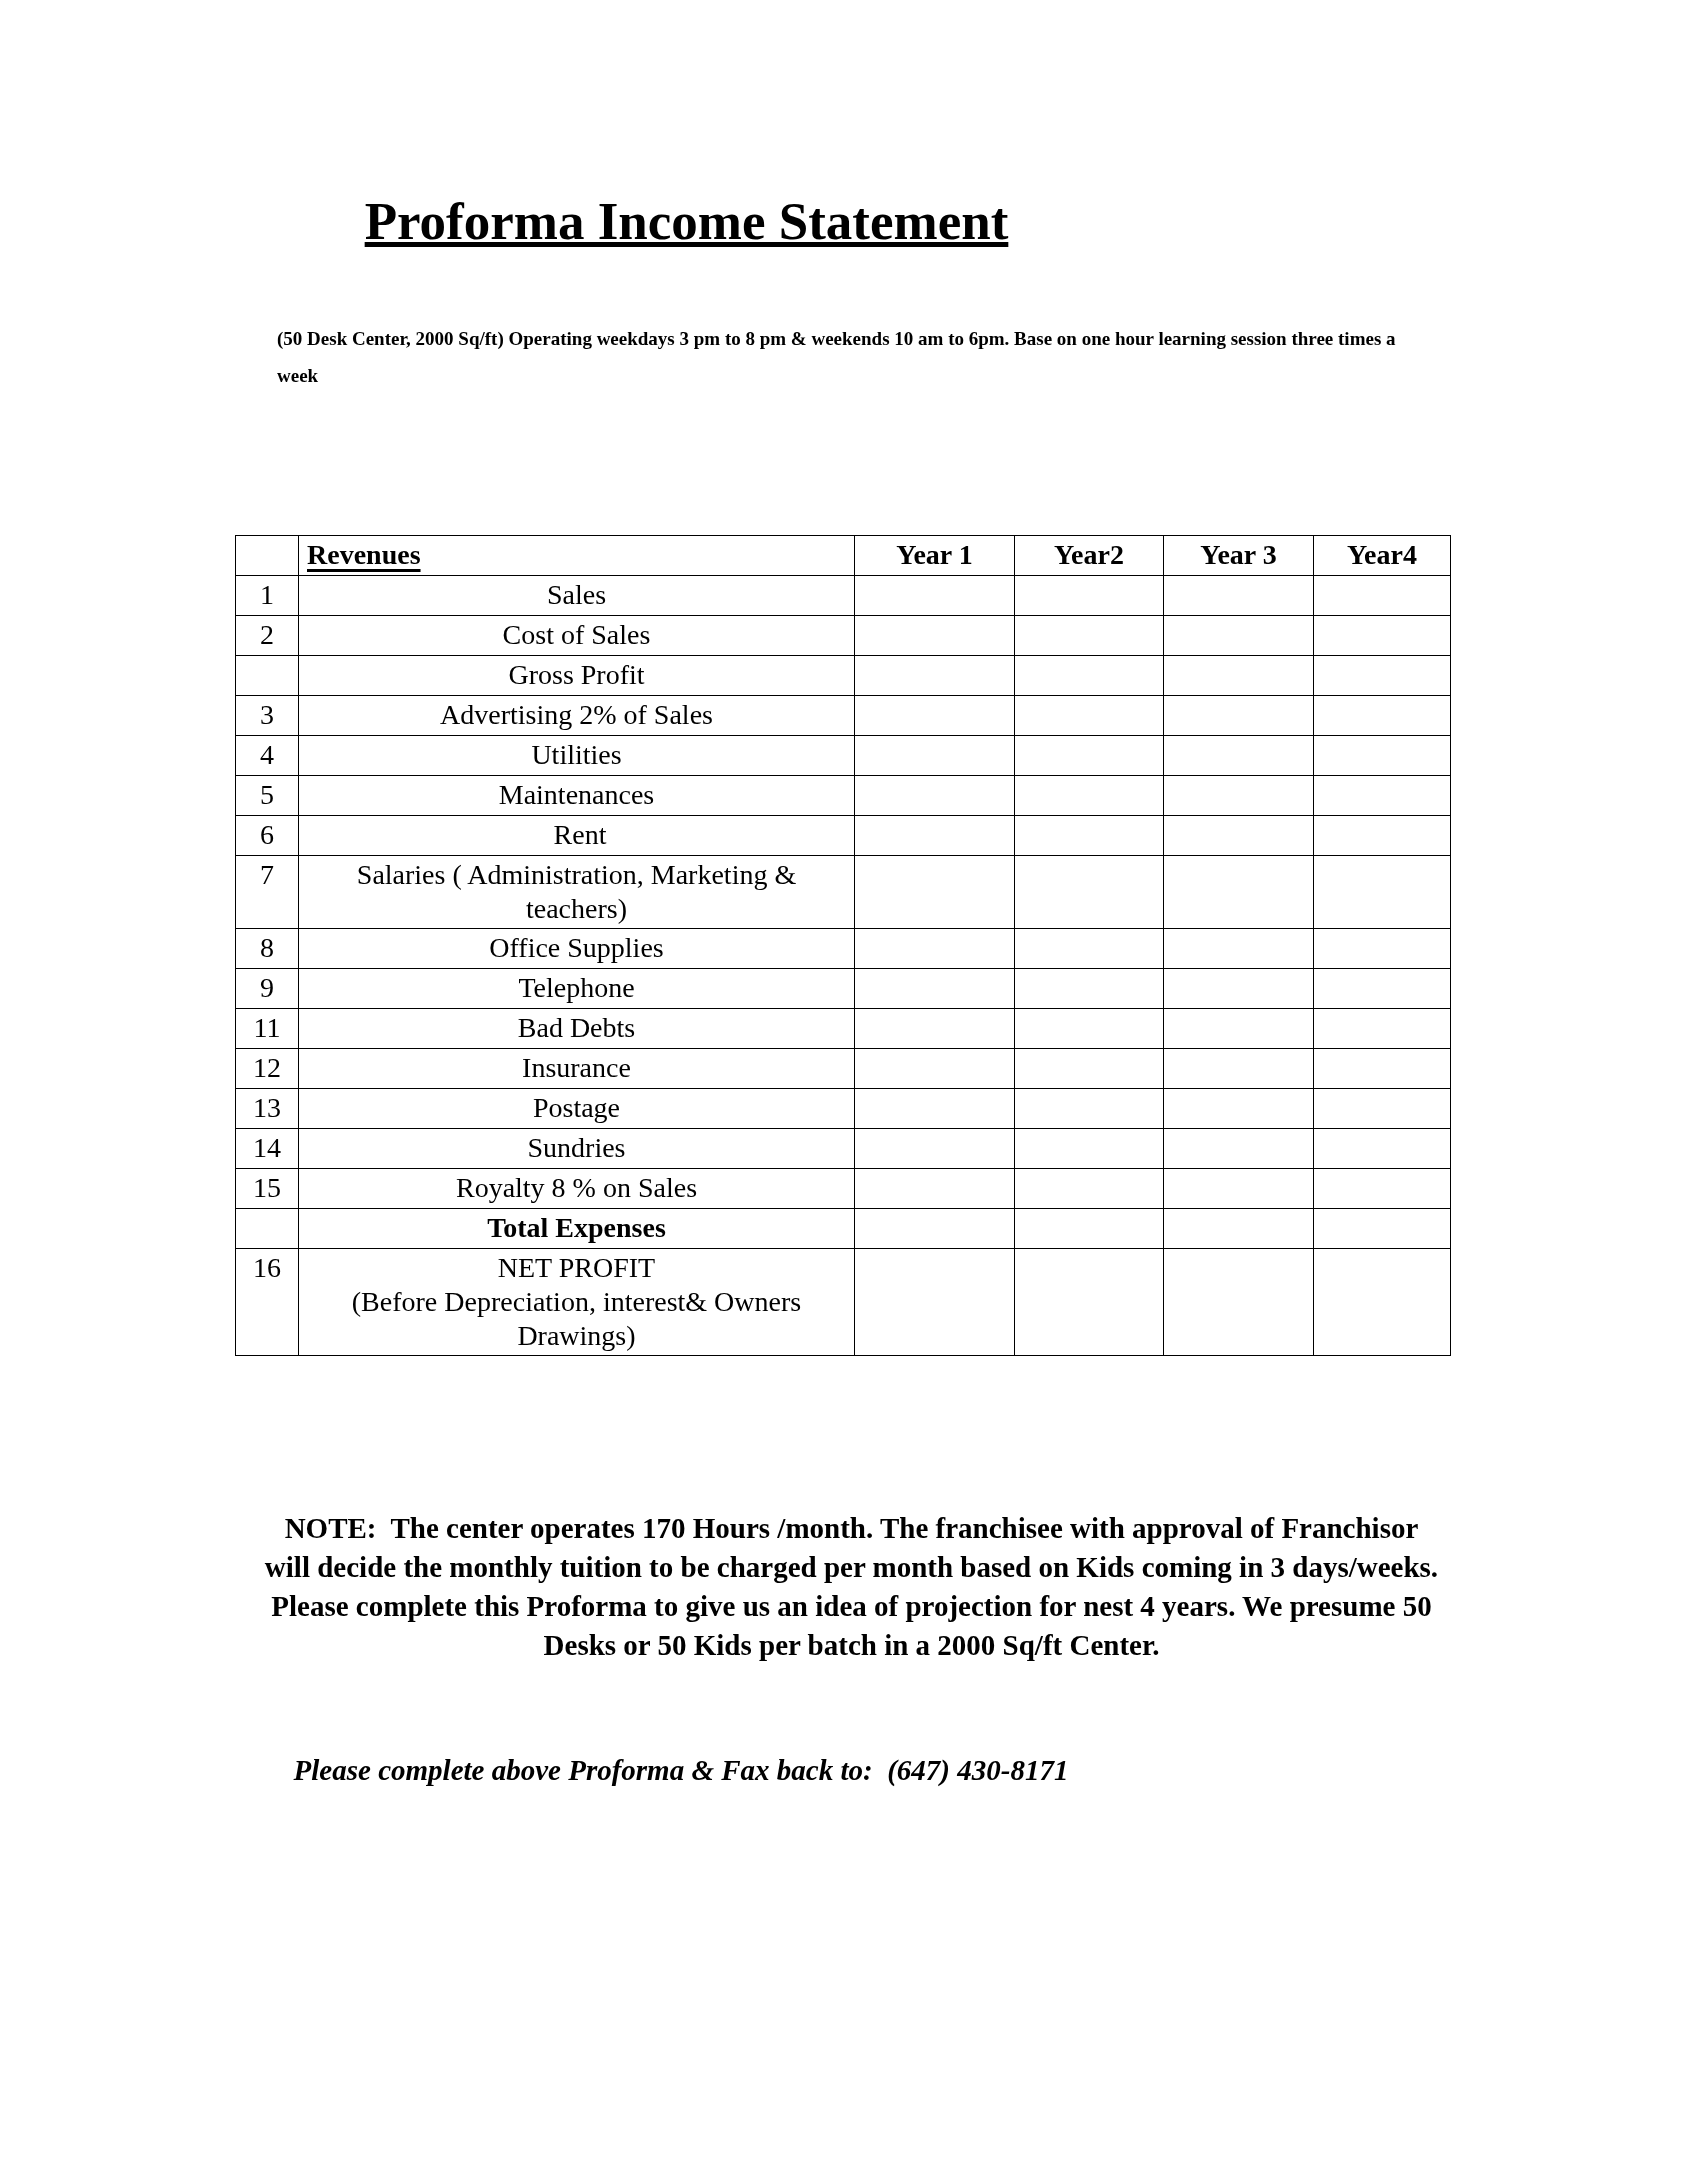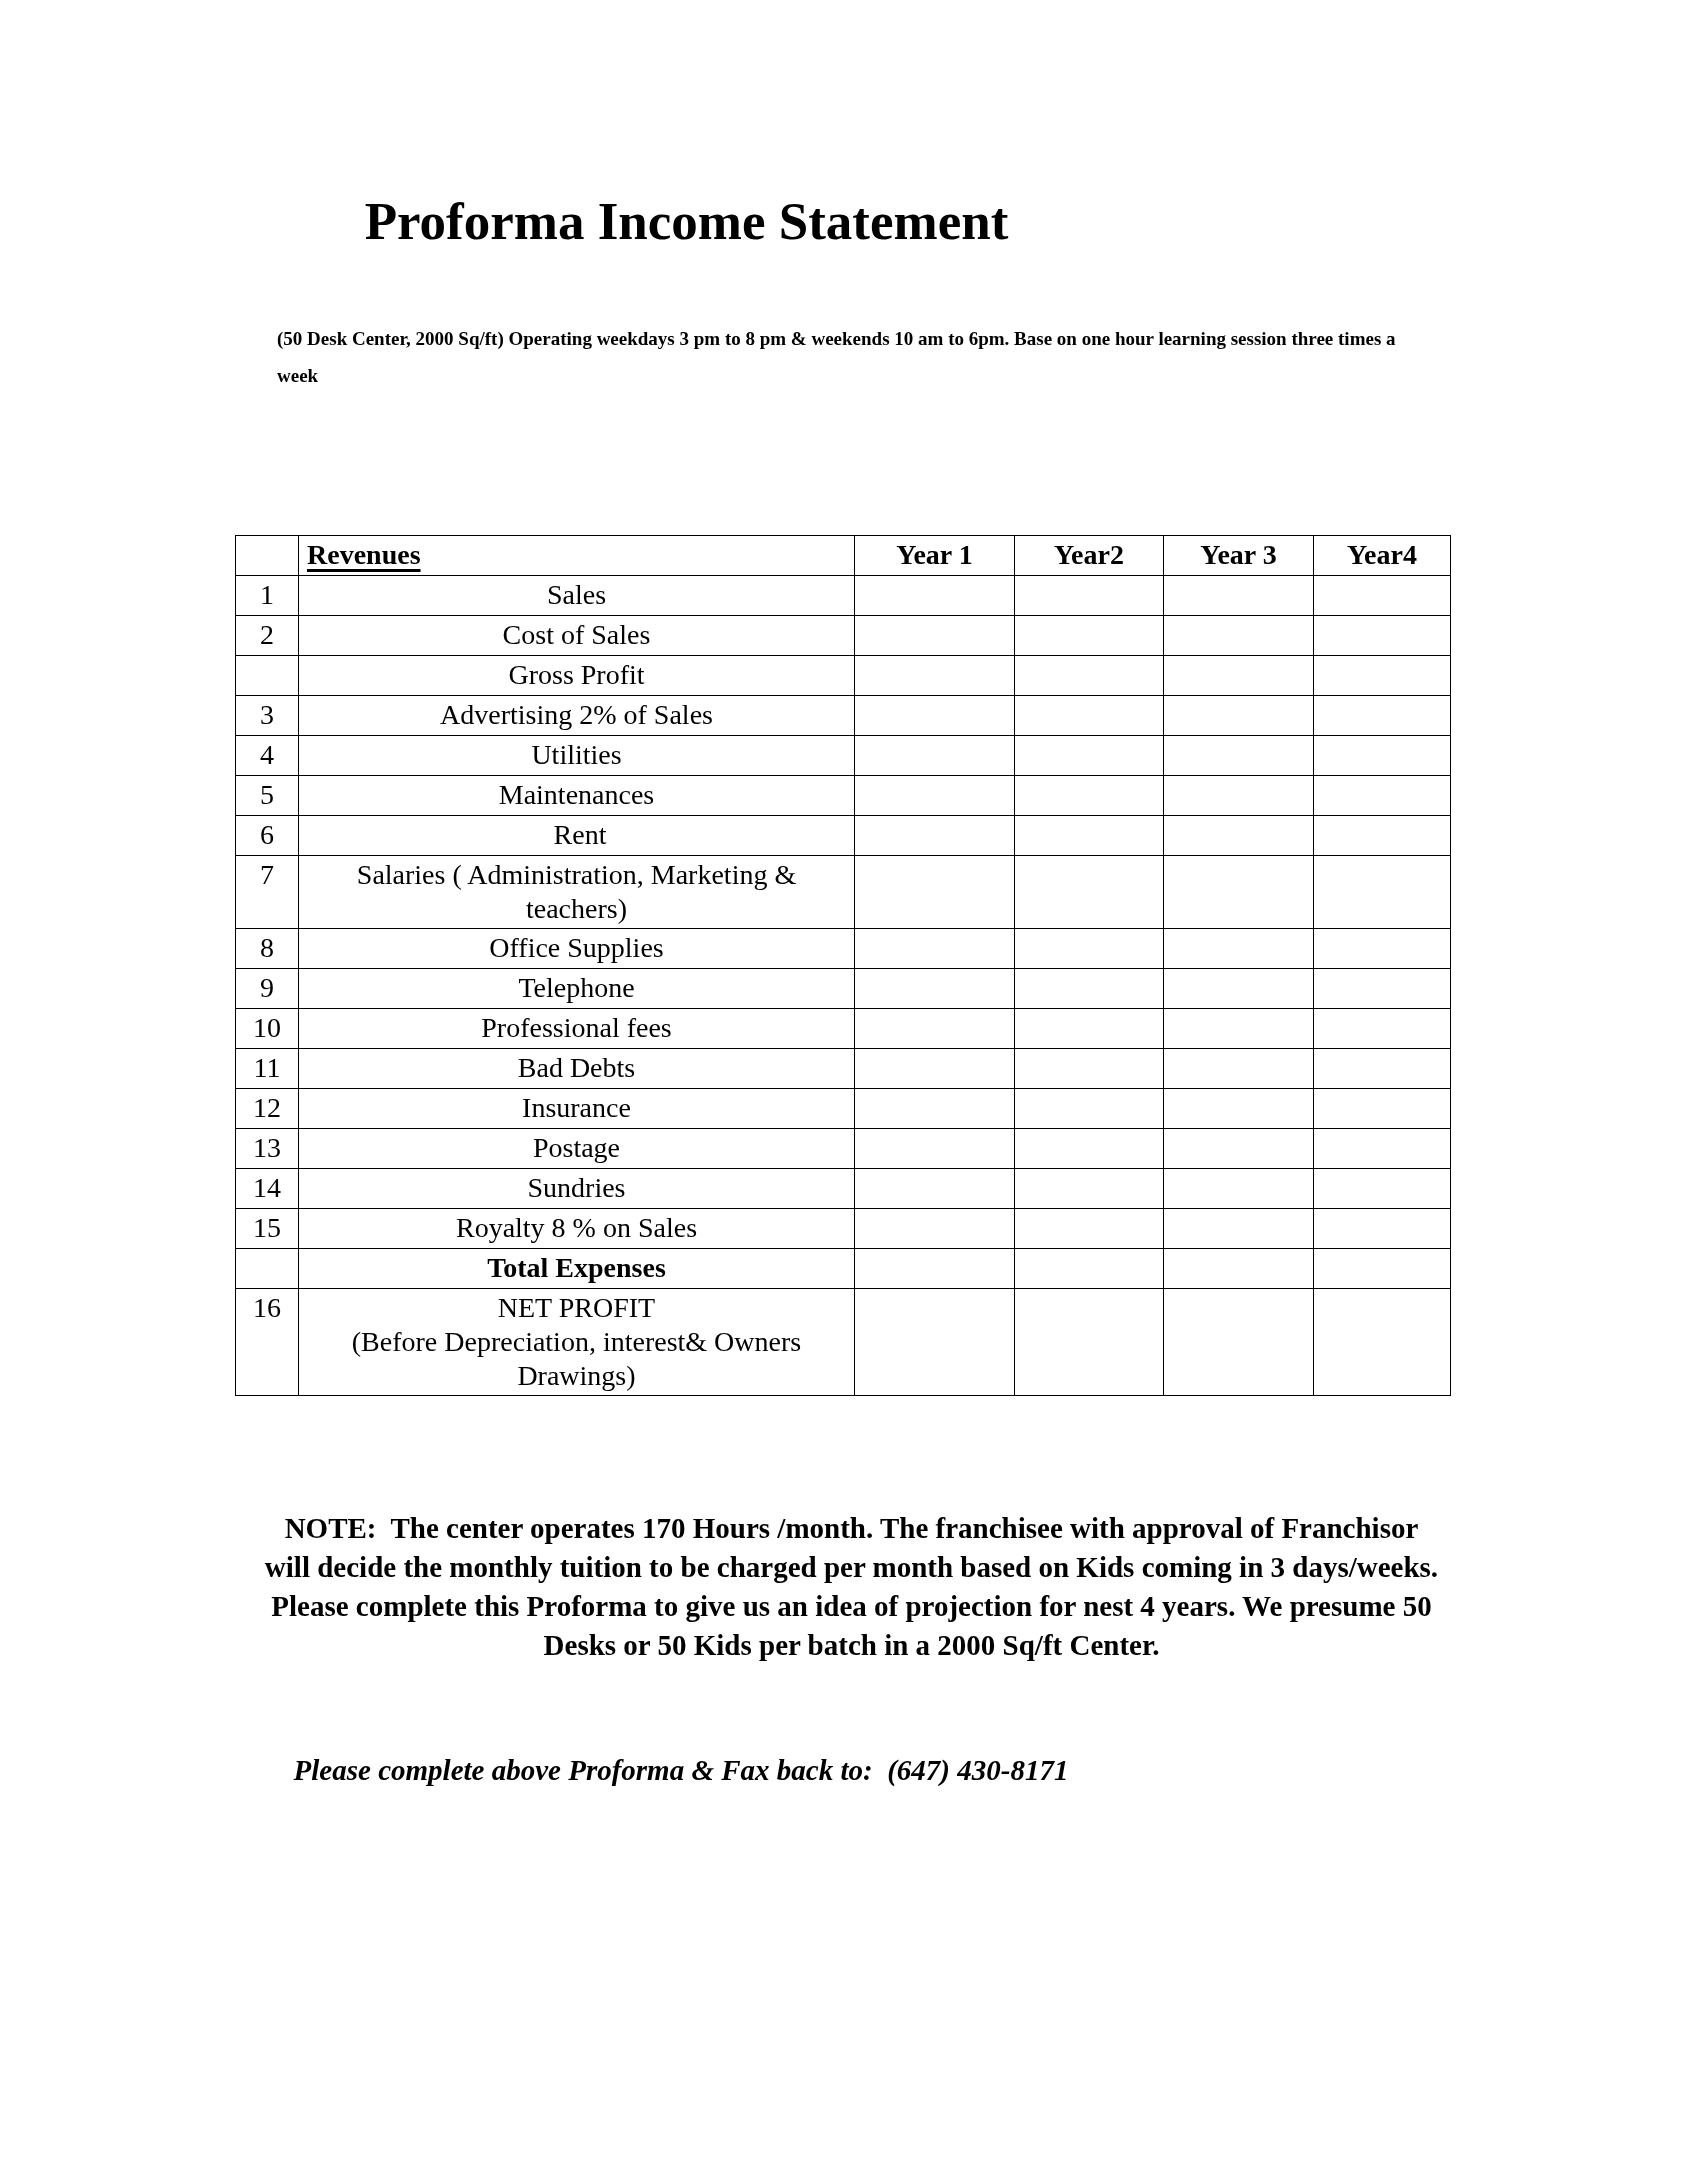--- a/index.html
+++ b/index.html
@@ -24,20 +24,21 @@
   .doc-title {
     position: absolute;
     top: 191px;
     left: 0;
     width: 1373px;
     margin: 0;
     text-align: center;
     font-size: 53px;
     font-weight: bold;
     letter-spacing: 0px;
+    text-decoration: underline;
   }
   .doc-subtitle {
     position: absolute;
     top: 320px;
     left: 277px;
     width: 1134px;
     margin: 0;
     font-size: 19px;
     font-weight: bold;
     line-height: 37px;
@@ -220,28 +221,20 @@
         </tr>
         <tr>
           <td class="num-cell">9</td>
           <td class="label-cell">Telephone</td>
           <td class="value-cell"></td>
           <td class="value-cell"></td>
           <td class="value-cell"></td>
           <td class="value-cell"></td>
         </tr>
         <tr>
-          <td class="num-cell">10</td>
-          <td class="label-cell">Professional fees</td>
-          <td class="value-cell"></td>
-          <td class="value-cell"></td>
-          <td class="value-cell"></td>
-          <td class="value-cell"></td>
-        </tr>
-        <tr>
           <td class="num-cell">11</td>
           <td class="label-cell">Bad Debts</td>
           <td class="value-cell"></td>
           <td class="value-cell"></td>
           <td class="value-cell"></td>
           <td class="value-cell"></td>
         </tr>
         <tr>
           <td class="num-cell">12</td>
           <td class="label-cell">Insurance</td>

